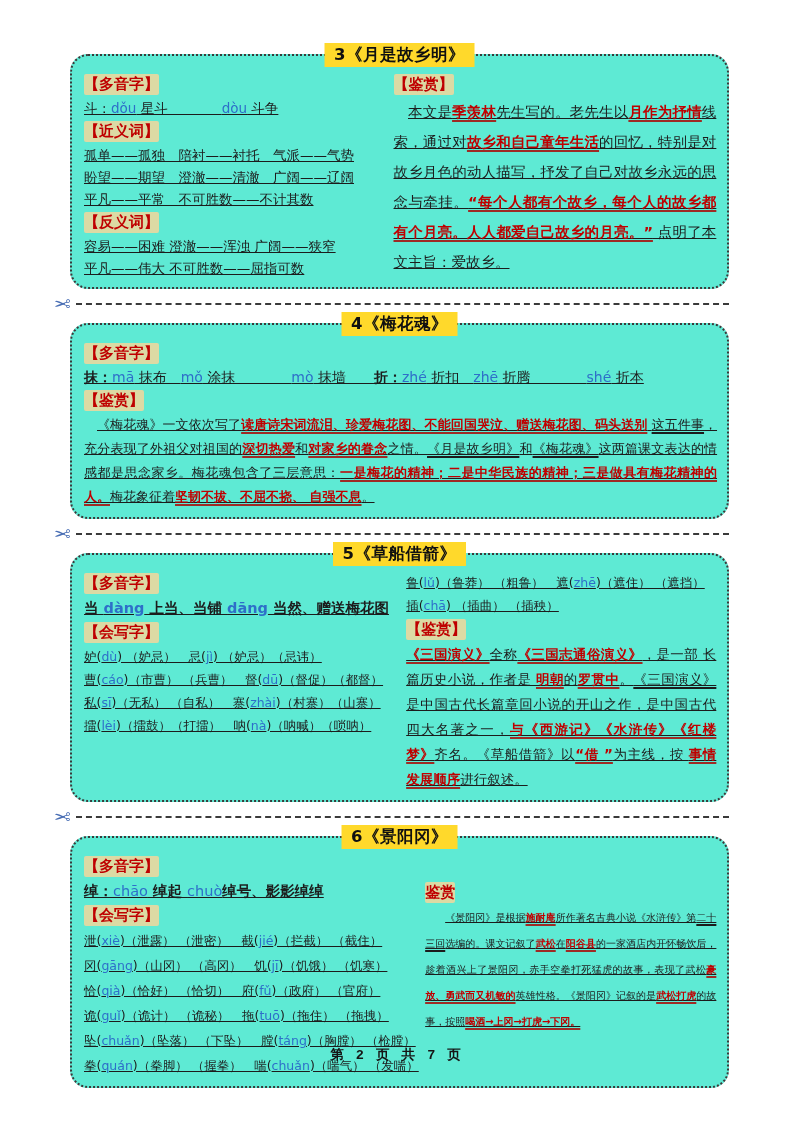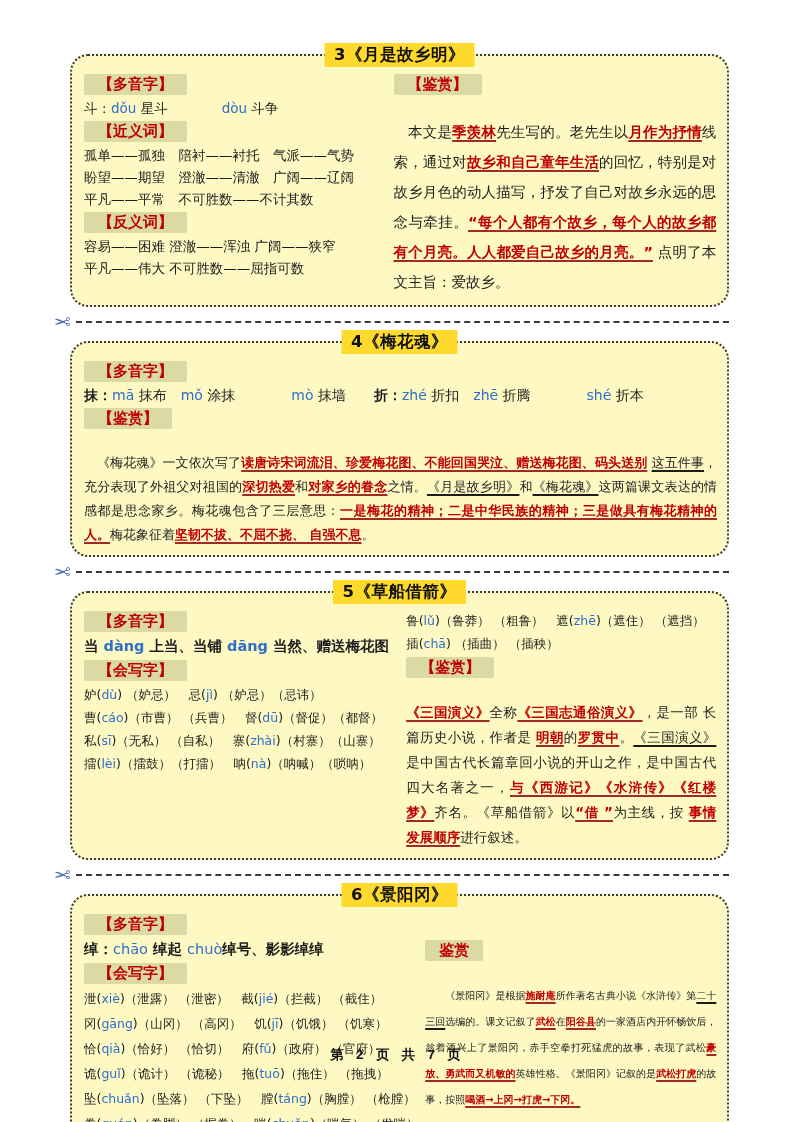--- a/index.html
+++ b/index.html
@@ -12,38 +12,38 @@
   *{box-sizing:border-box}
   html,body{margin:0;padding:0}
   body{
     width:793px;height:1122px;background:#ffffff;color:var(--ink);
     font-family:"DejaVu Sans","Liberation Sans",sans-serif;
     position:relative;overflow:hidden;
   }
   .wrap{padding:54px 64px 0 70px}
   .sec{
     position:relative;border:2.5px dotted #3a3a3a;border-radius:18px;
-    padding:16px 10px 8px 12px;margin-bottom:2px;background:#fef9c3;
+    padding:16px 10px 8px 12px;margin-bottom:2px;background:#5eead4;text-decoration:underline;
   }
   .sec-title{
     position:absolute;top:-13px;left:50%;transform:translateX(-50%);
     background:var(--yellow);color:#101010;font-weight:bold;font-size:16.5px;
     padding:1px 10px;white-space:nowrap;letter-spacing:.5px;
   }
   .tag{
     display:inline-block;background:var(--tagbg);color:var(--red);
-    font-weight:bold;font-size:15px;line-height:21px;padding:0 14px;
+    font-weight:bold;font-size:15px;line-height:21px;padding:0 0;
     margin:2px 0;border-radius:2px;
   }
   .cols{display:flex;gap:12px;align-items:flex-start}
   .col{min-width:0}
   .row{font-size:13.5px;line-height:22px;white-space:nowrap}
   .wrow{font-size:12.5px;line-height:23px;white-space:nowrap}
   .wrow-lg{font-size:14.5px;line-height:24px;white-space:nowrap}
-  .para{margin:20px 0 0;text-align:justify}
+  .para{margin:0 0 0;text-align:justify}
   .para-s3{font-size:14.5px;line-height:30px;text-indent:1em}
   .para-s4{font-size:13px;line-height:24px;text-indent:1em}
   .para-s5{font-size:13.5px;line-height:25px}
   .para-s6{font-size:10px;line-height:26px;text-indent:2em}
   .spacer{height:26px}
   
   .s-k{}
   .s-kb{font-weight:bold}
   .s-ku{text-decoration:underline;text-underline-offset:3px;text-decoration-thickness:1.5px}
   .s-ru{color:var(--red);font-weight:bold;text-decoration:underline;text-underline-offset:3px;text-decoration-thickness:1.5px;text-decoration-color:#9e2b25}

